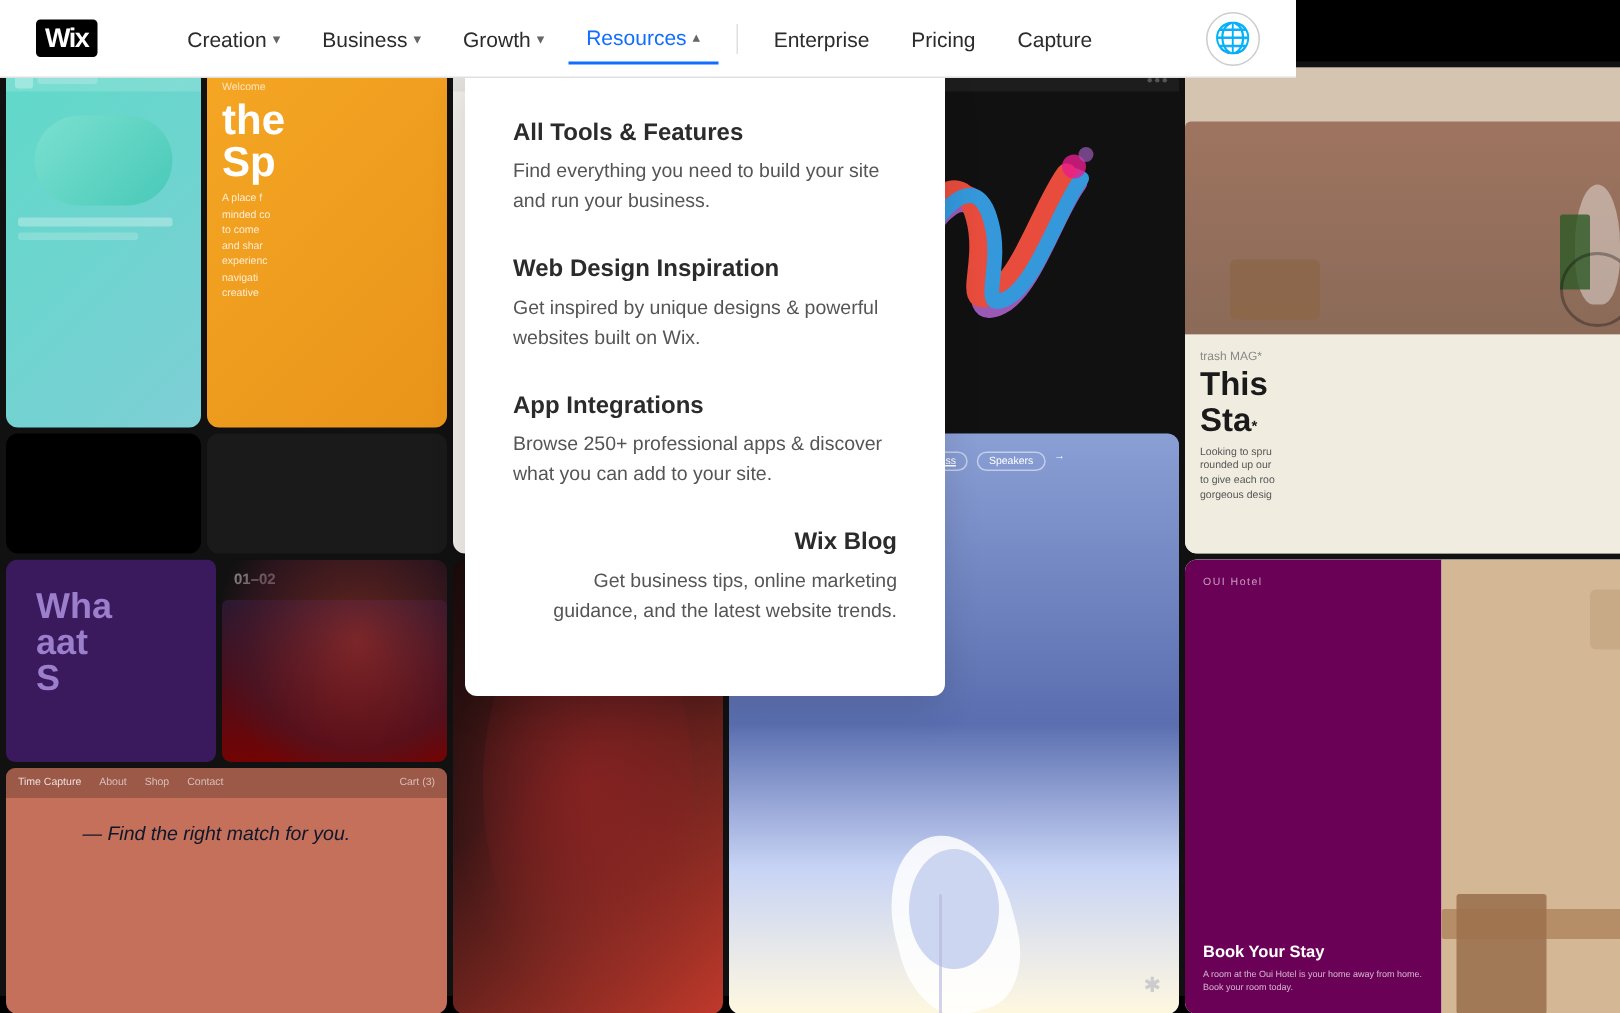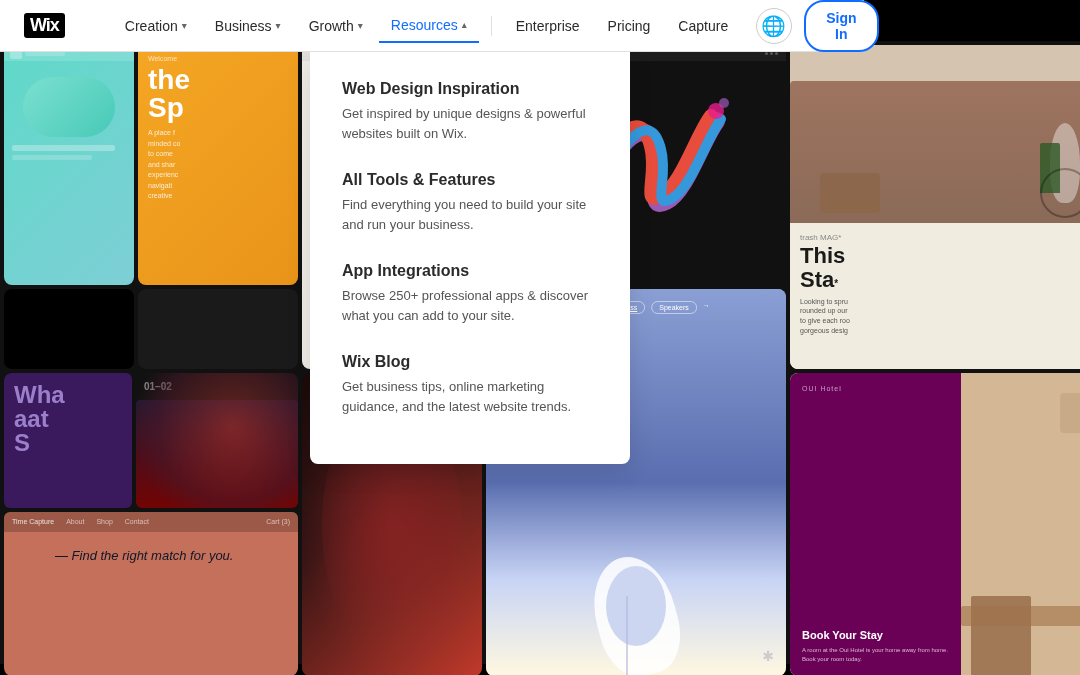--- a/index.html
+++ b/index.html
@@ -36,21 +36,21 @@
     }
 
     
     .dropdown-overlay {
       position: fixed; top: 52px; left: 310px; width: 320px;
       background: #fff; z-index: 99; border-radius: 0 0 8px 8px;
       padding: 28px 32px 32px 32px;
       box-shadow: 0 8px 24px rgba(0,0,0,0.12);
     }
     .dropdown-item { margin-bottom: 28px; }
-    .dropdown-item:last-child { margin-bottom: 16px; }
+    .dropdown-item:last-child { margin-bottom: 16px; text-align: right; }
     .dropdown-item-title { font-size: 16px; font-weight: 700; color: #2b2b2b; margin-bottom: 6px; }
     .dropdown-item-desc { font-size: 13px; color: #555; line-height: 1.5; }
 
     
     .bg-grid {
       position: absolute; top: 41px; left: 0; width: 1080px; height: 623px;
       background: #111;
       display: grid;
       grid-template-columns: 130px 160px 180px 300px 310px;
       grid-template-rows: 240px 80px 303px;
@@ -112,32 +112,31 @@
     </div>
     <div class="nav-item">
       <span>Pricing</span>
     </div>
     <div class="nav-item">
       <span>Capture</span>
     </div>
   </div>
   <div class="nav-right">
     <div class="nav-globe">🌐</div>
-    <button class="nav-signin">Sign In</button>
   </div>
 </nav>
 
 <div class="dropdown-overlay">
+  <div class="dropdown-item">
+    <div class="dropdown-item-title">All Tools &amp; Features</div>
+    <div class="dropdown-item-desc">Find everything you need to build your site and run your business.</div>
+  </div>
   <div class="dropdown-item">
     <div class="dropdown-item-title">Web Design Inspiration</div>
     <div class="dropdown-item-desc">Get inspired by unique designs &amp; powerful websites built on Wix.</div>
-  </div>
-  <div class="dropdown-item">
-    <div class="dropdown-item-title">All Tools &amp; Features</div>
-    <div class="dropdown-item-desc">Find everything you need to build your site and run your business.</div>
   </div>
   <div class="dropdown-item">
     <div class="dropdown-item-title">App Integrations</div>
     <div class="dropdown-item-desc">Browse 250+ professional apps &amp; discover what you can add to your site.</div>
   </div>
   <div class="dropdown-item">
     <div class="dropdown-item-title">Wix Blog</div>
     <div class="dropdown-item-desc">Get business tips, online marketing guidance, and the latest website trends.</div>
   </div>
 </div>
@@ -223,21 +222,21 @@
     </div>
   </div>
 
   <div class="tile t6" style="background:#000;"></div>
 
   <div class="tile t7" style="background:#1a1a1a;"></div>
 
   <div class="tile t8" style="grid-column:1/span 2;grid-row:3;display:flex;flex-direction:column;gap:4px;background:transparent;">
 
     <div style="flex:0.45;display:flex;gap:4px;">
-      <div style="flex:0.4;background:#3a1a5c;border-radius:6px;padding:10px;overflow:hidden;">
+      <div style="flex:0.4;background:#3a1a5c;border-radius:6px;padding:20px;overflow:hidden;">
         <div style="font-size:24px;font-weight:800;color:#9b7fcc;line-height:1;">Wha<br>aat<br>S</div>
       </div>
       <div style="flex:0.6;background:#111;border-radius:6px;position:relative;overflow:hidden;">
         <div style="position:absolute;top:8px;left:8px;font-size:10px;color:rgba(255,255,255,0.5);font-weight:600;">01–02</div>
         <div style="position:absolute;bottom:0;left:0;right:0;height:80%;background:linear-gradient(to bottom,#2a1a3a 0%,#8b0000 100%);border-radius:4px;opacity:0.8;"></div>
         <div style="position:absolute;inset:0;background:radial-gradient(circle at 60% 40%,#c0392b 0%,#4a1a2a 60%,transparent 80%);opacity:0.5;"></div>
       </div>
     </div>
 
     <div style="flex:0.55;background:#c4705a;border-radius:6px;overflow:hidden;">

